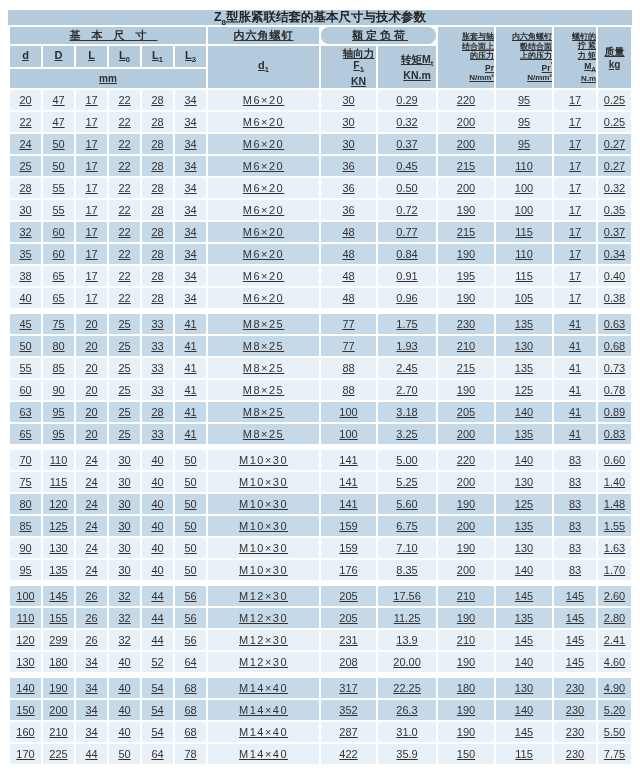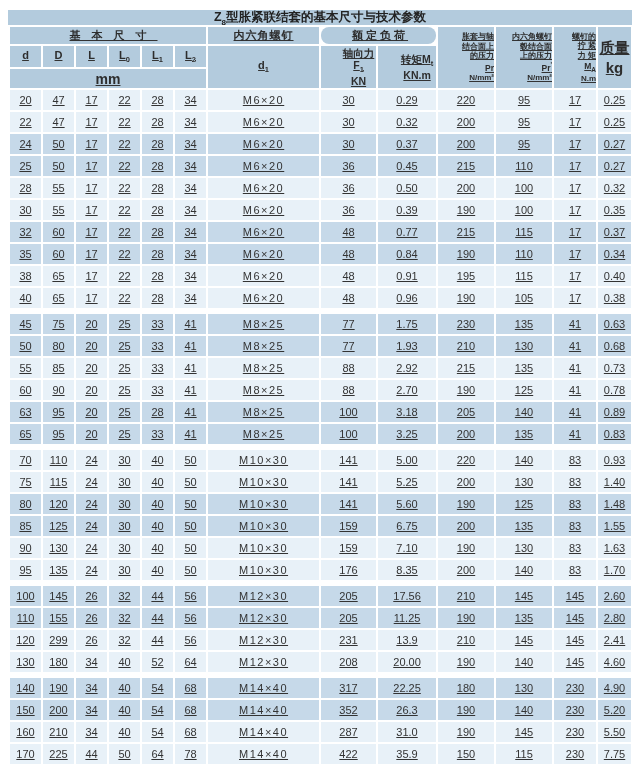--- a/index.html
+++ b/index.html
@@ -41,27 +41,27 @@
   thead th{
     background:var(--header-bg);
     font-weight:bold;color:#2d2d2d;
   }
   th.group-label{font-size:11px;height:17px;}
   th.dims-label{letter-spacing:11px;text-indent:11px;}
   th.load-label{letter-spacing:3px;text-indent:3px;border-radius:8px;}
   th.screw-label{letter-spacing:1px;}
   th.dim-col{font-size:11px;height:21px;}
   th.dim-col sub,th.force-col sub{font-size:7.5px;}
-  th.mm-row{font-size:14px;height:19px;font-weight:bold;}
+  th.mm-row{font-size:10px;height:19px;font-weight:bold;}
   th.force-col{font-size:10.5px;line-height:1.15;padding-left:20px;}
   th.tall-col{font-size:8px;line-height:1.22;font-weight:bold;text-align:right;}
   th.tall-col .sym{font-size:8.5px;}
   th.tall-col .sym sub{font-size:6.5px;}
   th.tall-col .sym sup{font-size:6.5px;}
-  th.mass-col{font-size:15px;line-height:1.3;}
+  th.mass-col{font-size:10px;line-height:1.3;}
   tbody td{
     font-size:11px;height:20px;
     color:var(--text);
   }
   tr.light td{background:var(--row-light);}
   tr.dark td{background:var(--row-dark);}
   tr.spacer td{background:#ffffff;height:2px;padding:0;line-height:0;}
   td.screw-val{letter-spacing:1.5px;}
 </style>
 </head>
@@ -217,21 +217,21 @@
       </tr>
       <tr class="light">
         <td>30</td>
         <td>55</td>
         <td>17</td>
         <td>22</td>
         <td>28</td>
         <td>34</td>
         <td class="screw-val">M6×20</td>
         <td>36</td>
-        <td>0.39</td>
+        <td>0.72</td>
         <td>190</td>
         <td>100</td>
         <td>17</td>
         <td>0.35</td>
       </tr>
       <tr class="dark">
         <td>32</td>
         <td>60</td>
         <td>17</td>
         <td>22</td>
@@ -325,21 +325,21 @@
       </tr>
       <tr class="light">
         <td>55</td>
         <td>85</td>
         <td>20</td>
         <td>25</td>
         <td>33</td>
         <td>41</td>
         <td class="screw-val">M8×25</td>
         <td>88</td>
-        <td>2.92</td>
+        <td>2.45</td>
         <td>215</td>
         <td>135</td>
         <td>41</td>
         <td>0.73</td>
       </tr>
       <tr class="light">
         <td>60</td>
         <td>90</td>
         <td>20</td>
         <td>25</td>
@@ -392,21 +392,21 @@
         <td>24</td>
         <td>30</td>
         <td>40</td>
         <td>50</td>
         <td class="screw-val">M10×30</td>
         <td>141</td>
         <td>5.00</td>
         <td>220</td>
         <td>140</td>
         <td>83</td>
-        <td>0.93</td>
+        <td>0.60</td>
       </tr>
       <tr class="light">
         <td>75</td>
         <td>115</td>
         <td>24</td>
         <td>30</td>
         <td>40</td>
         <td>50</td>
         <td class="screw-val">M10×30</td>
         <td>141</td>

